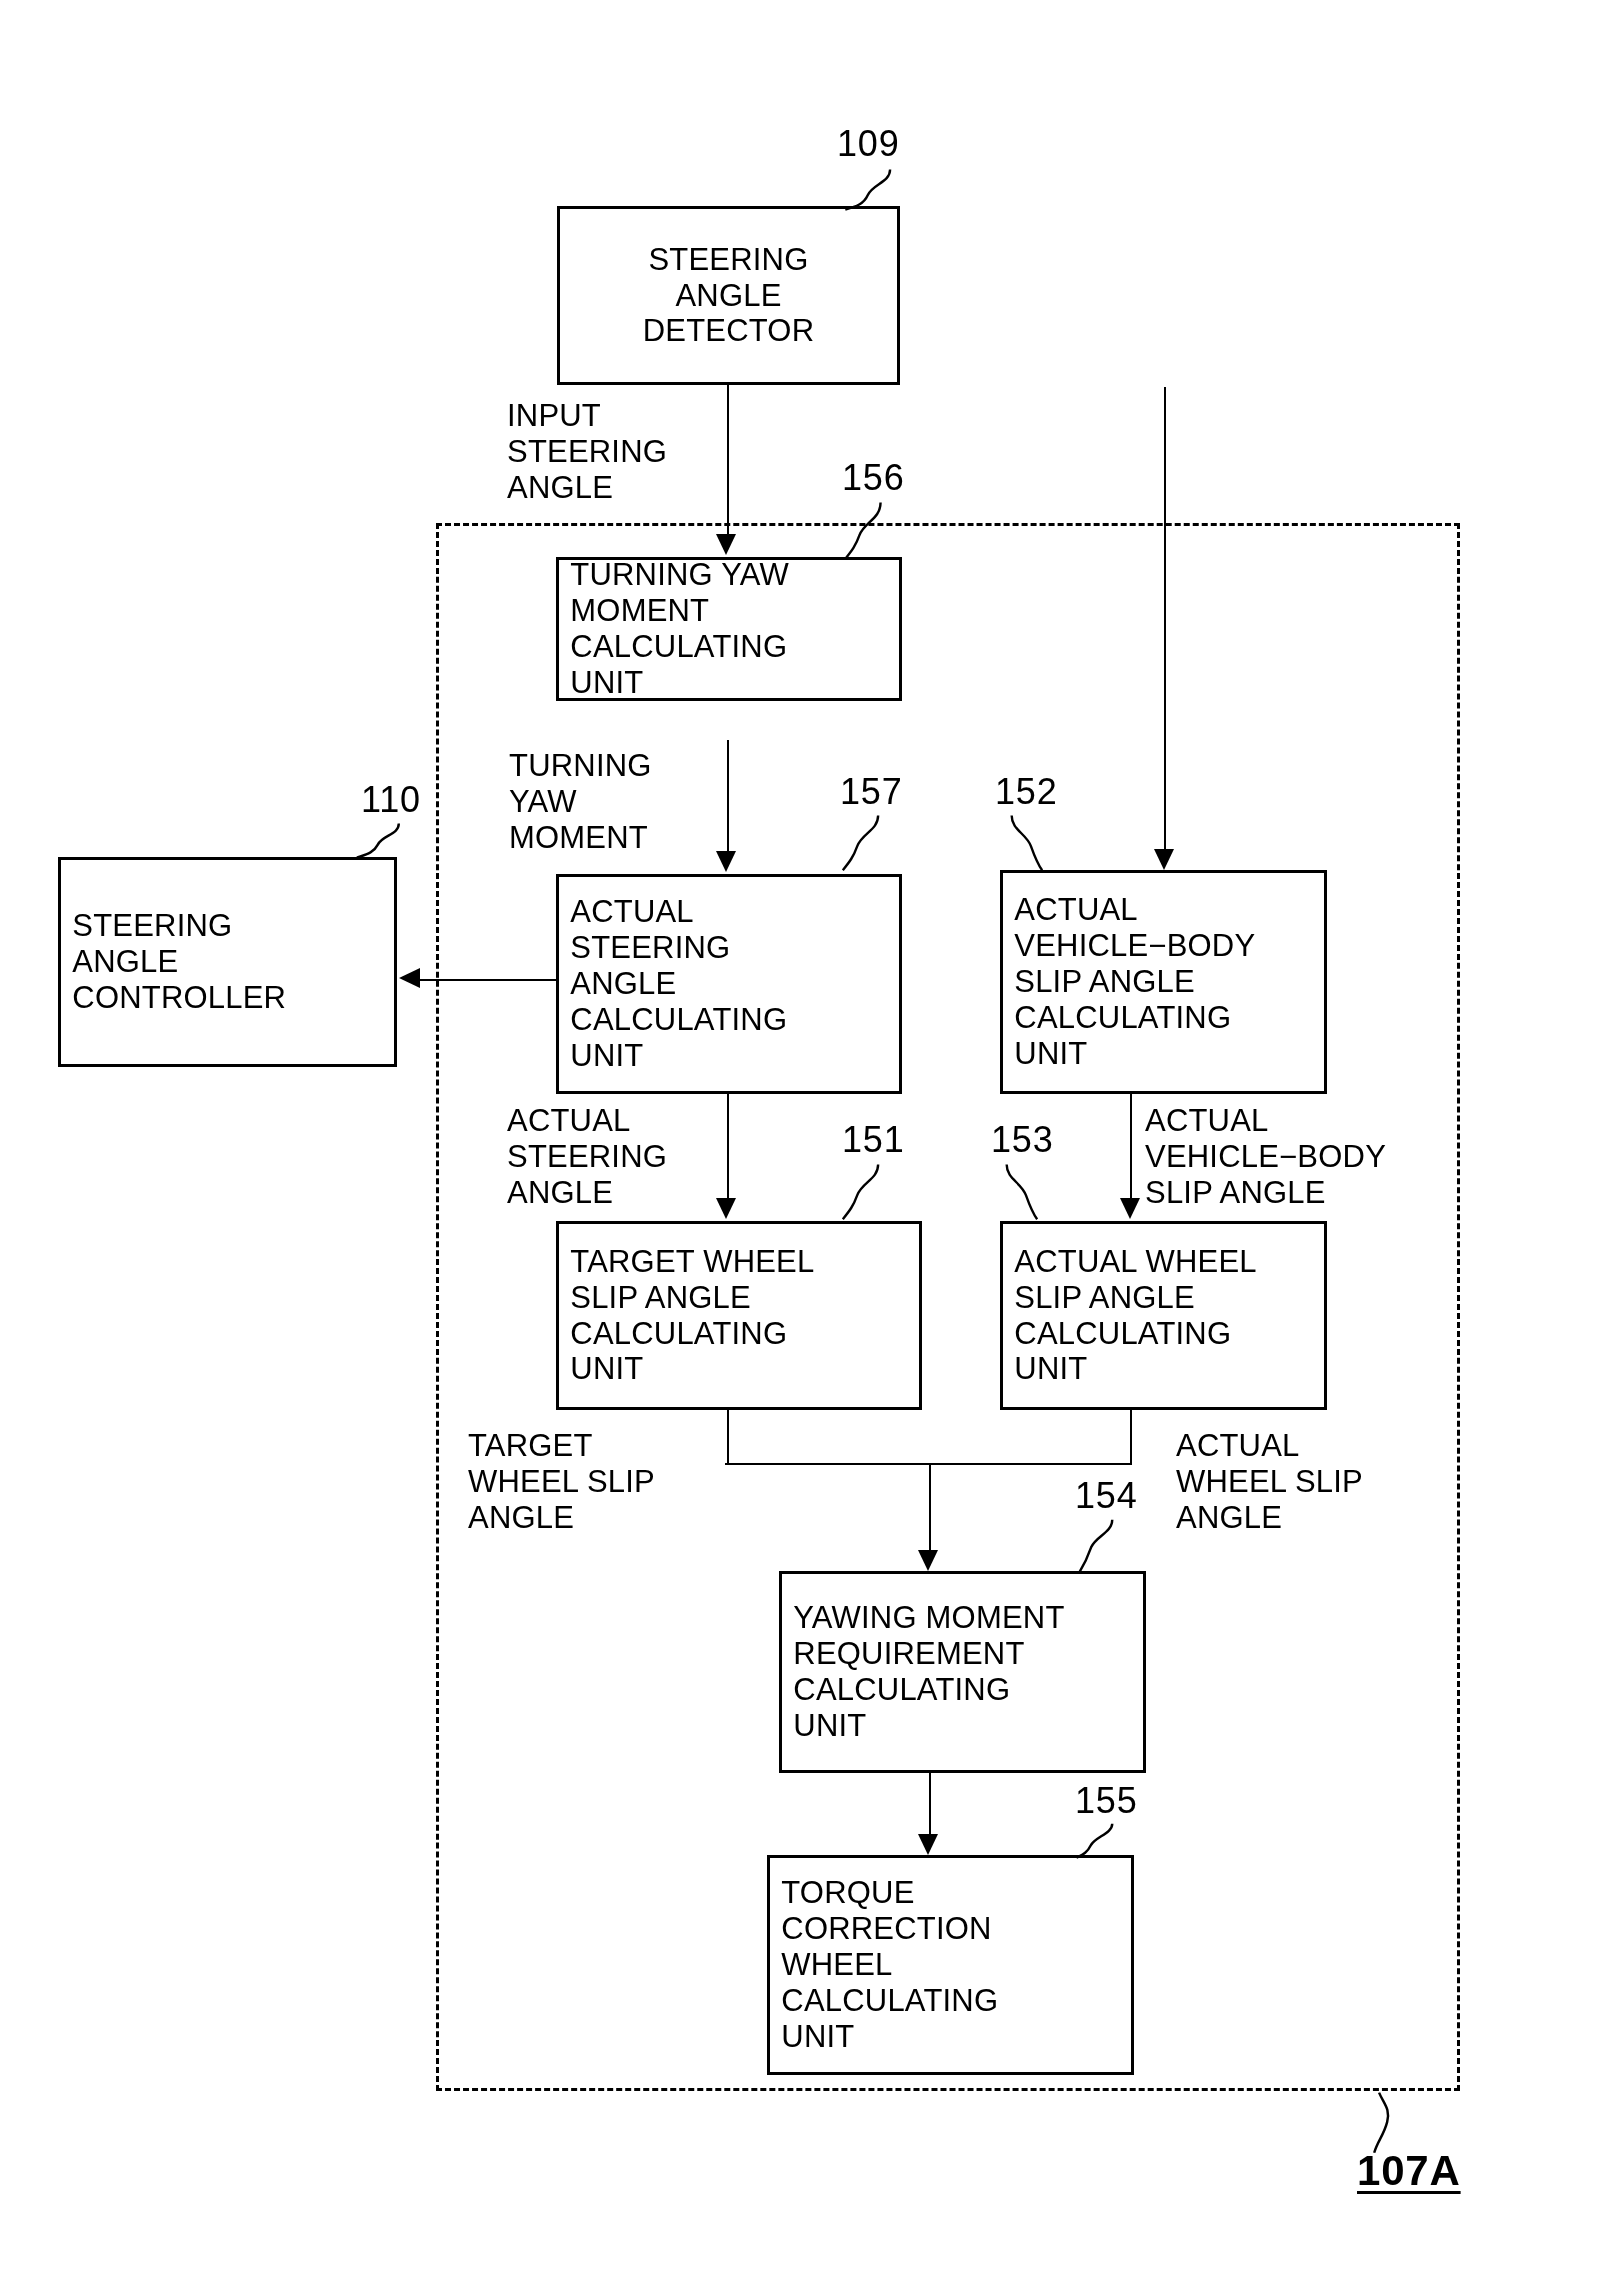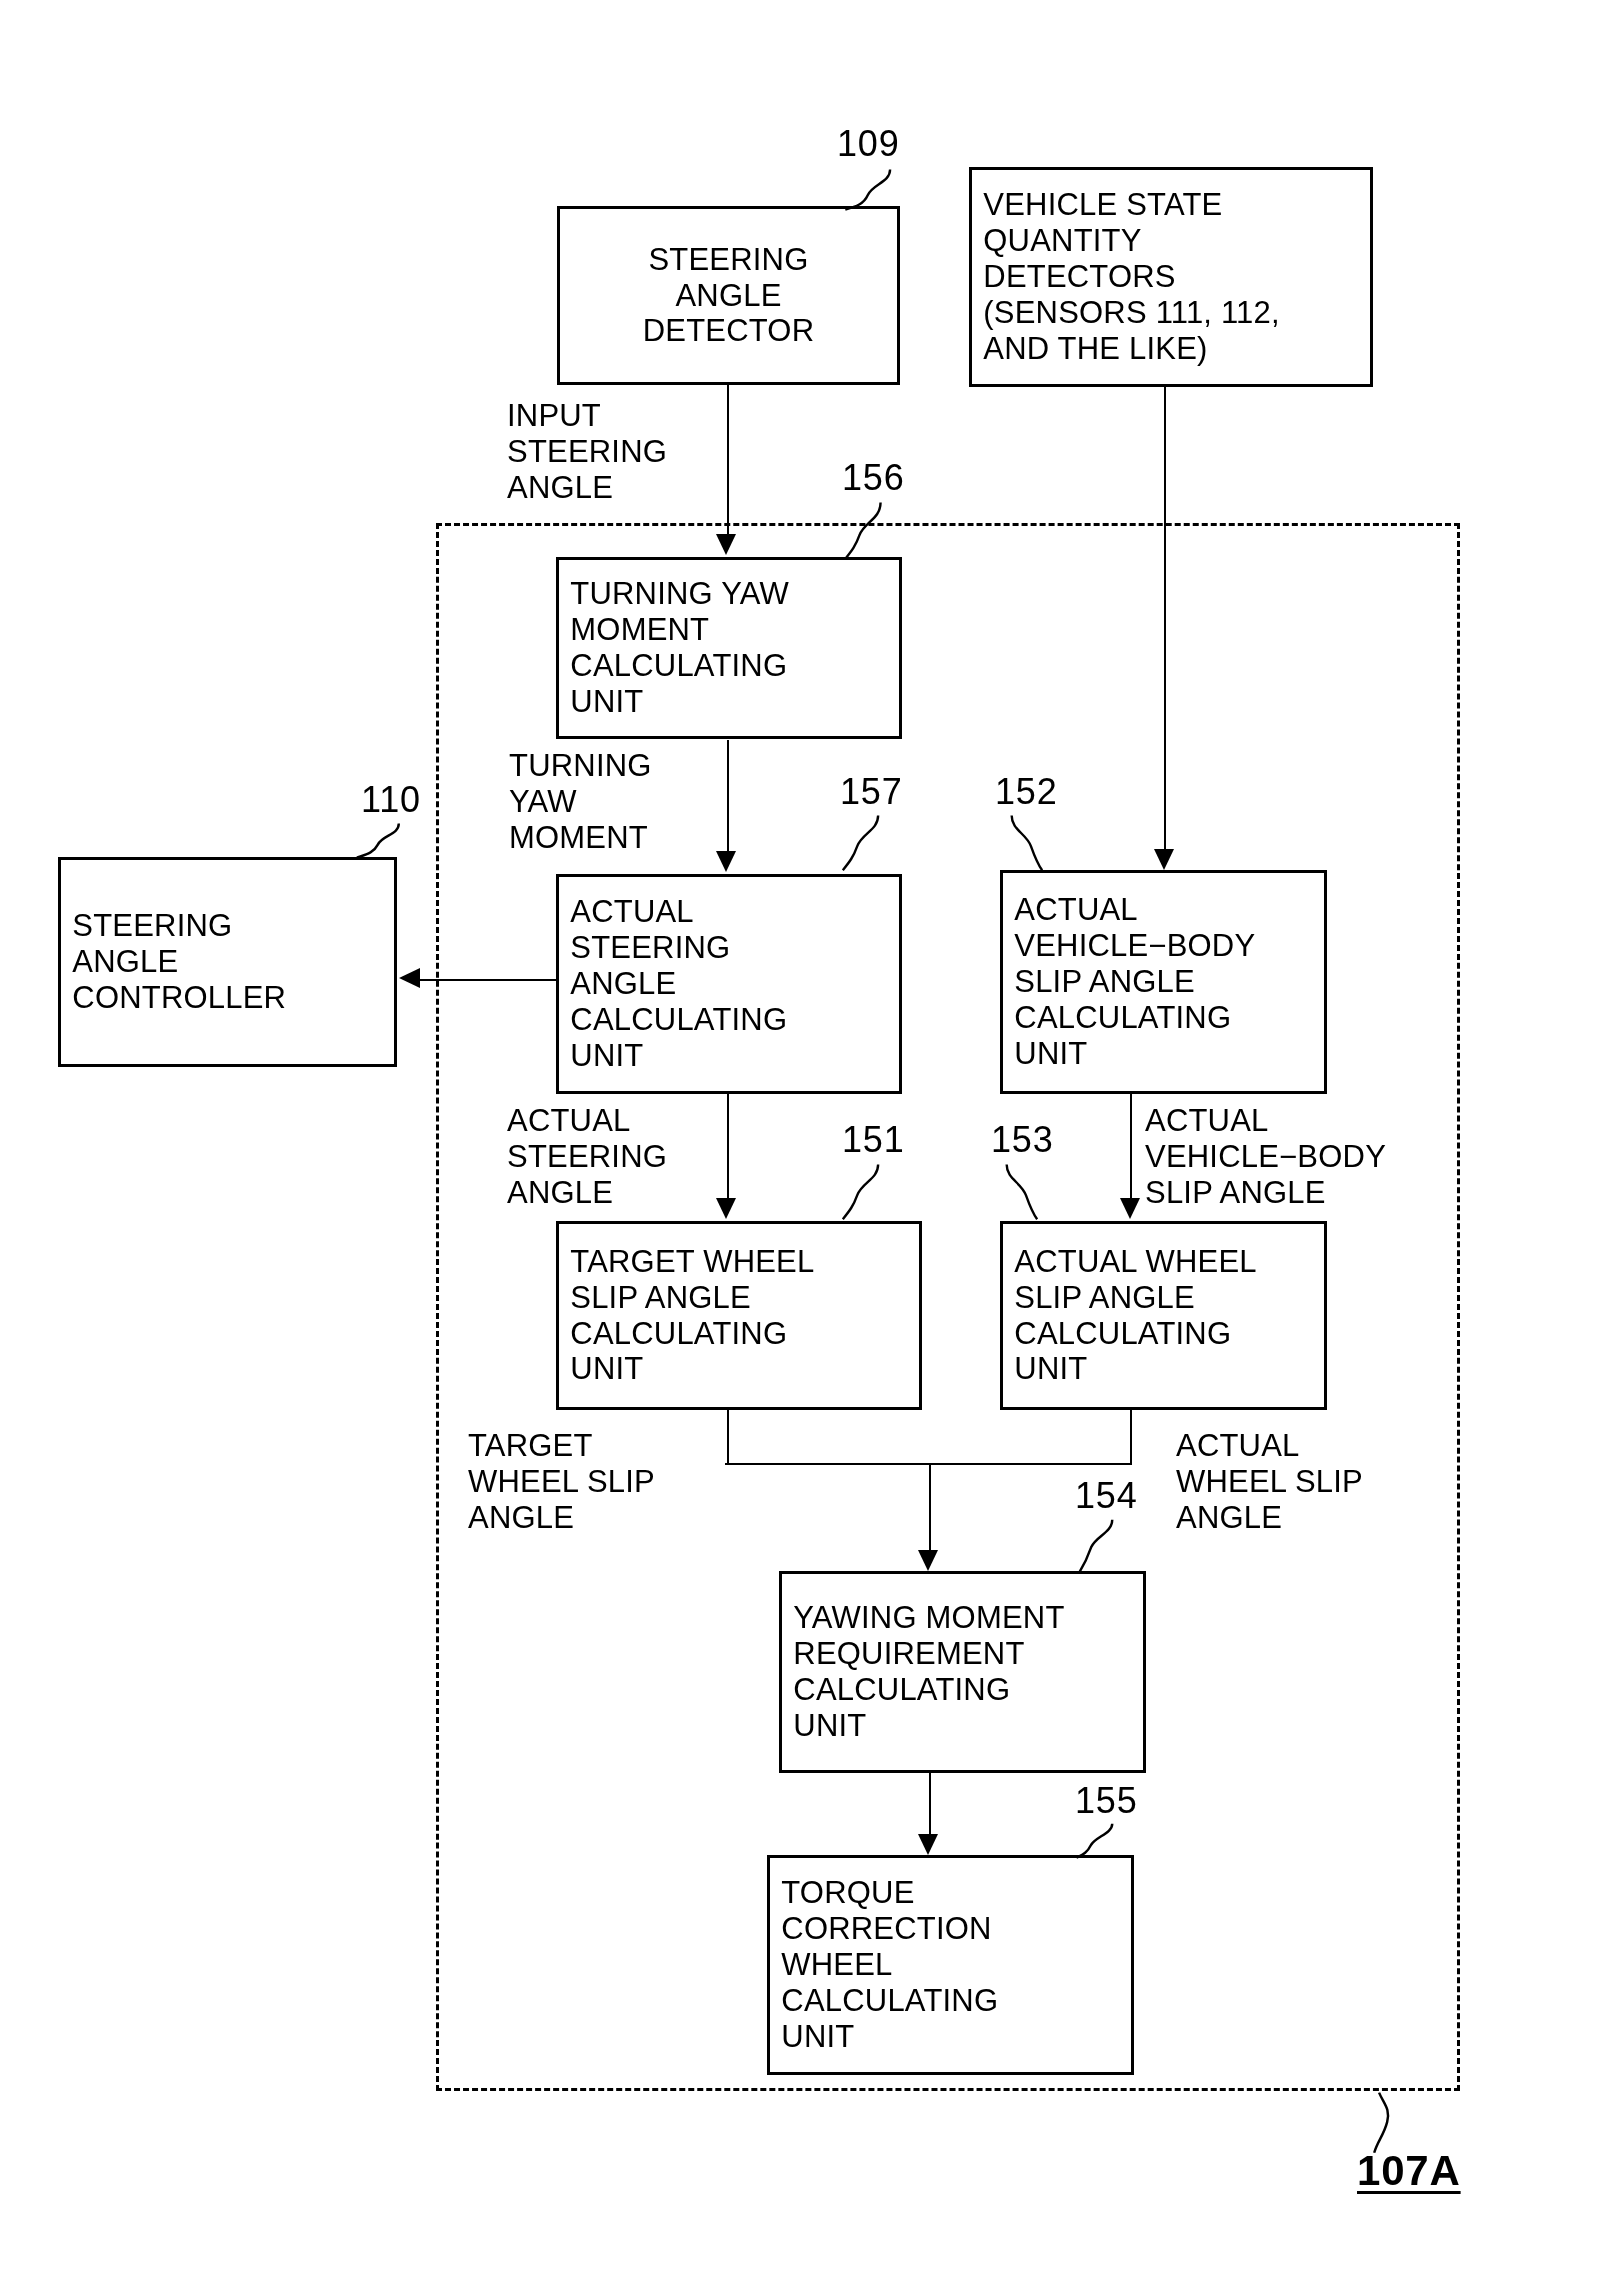--- a/index.html
+++ b/index.html
@@ -101,35 +101,28 @@
 <div id="page">
 
   <div class="dashbox" style="left:436px; top:523px; width:1024px; height:1568px;"></div>
 
   <div class="blk ctr" style="left:557px; top:206px; width:343px; height:179px;">
     <div class="ln">STEERING</div>
     <div class="ln">ANGLE</div>
     <div class="ln">DETECTOR</div>
   </div>
 
-  <div class="blk lft" style="left:969px; top:167px; width:404px; height:220px;">
-    <div class="ln">VEHICLE STATE</div>
-    <div class="ln">QUANTITY</div>
-    <div class="ln">DETECTORS</div>
-    <div class="ln">(SENSORS 111, 112,</div>
-    <div class="ln">AND THE LIKE)</div>
-  </div>
 
   <div class="blk lft" style="left:58px; top:857px; width:339px; height:210px;">
     <div class="ln">STEERING</div>
     <div class="ln">ANGLE</div>
     <div class="ln">CONTROLLER</div>
   </div>
 
-  <div class="blk lft" style="left:556px; top:557px; width:346px; height:182px;">
+  <div class="blk lft" style="left:556px; top:557px; width:346px; height:144px;">
     <div class="ln">TURNING YAW</div>
     <div class="ln">MOMENT</div>
     <div class="ln">CALCULATING</div>
     <div class="ln">UNIT</div>
   </div>
 
   <div class="blk lft" style="left:556px; top:874px; width:346px; height:220px;">
     <div class="ln">ACTUAL</div>
     <div class="ln">STEERING</div>
     <div class="ln">ANGLE</div>

